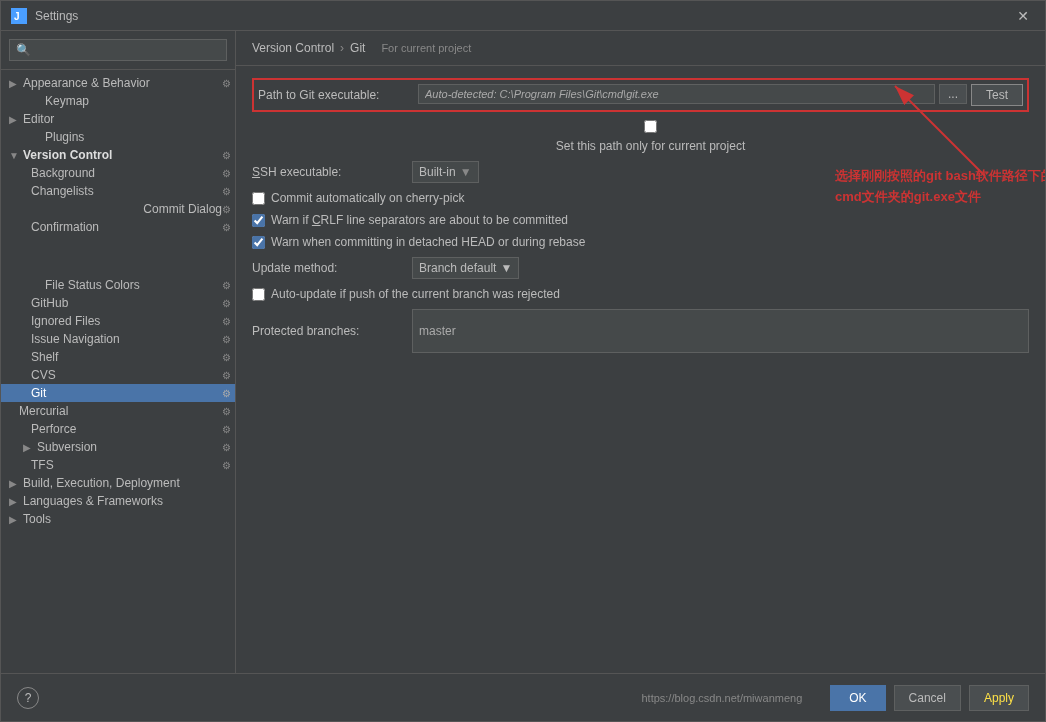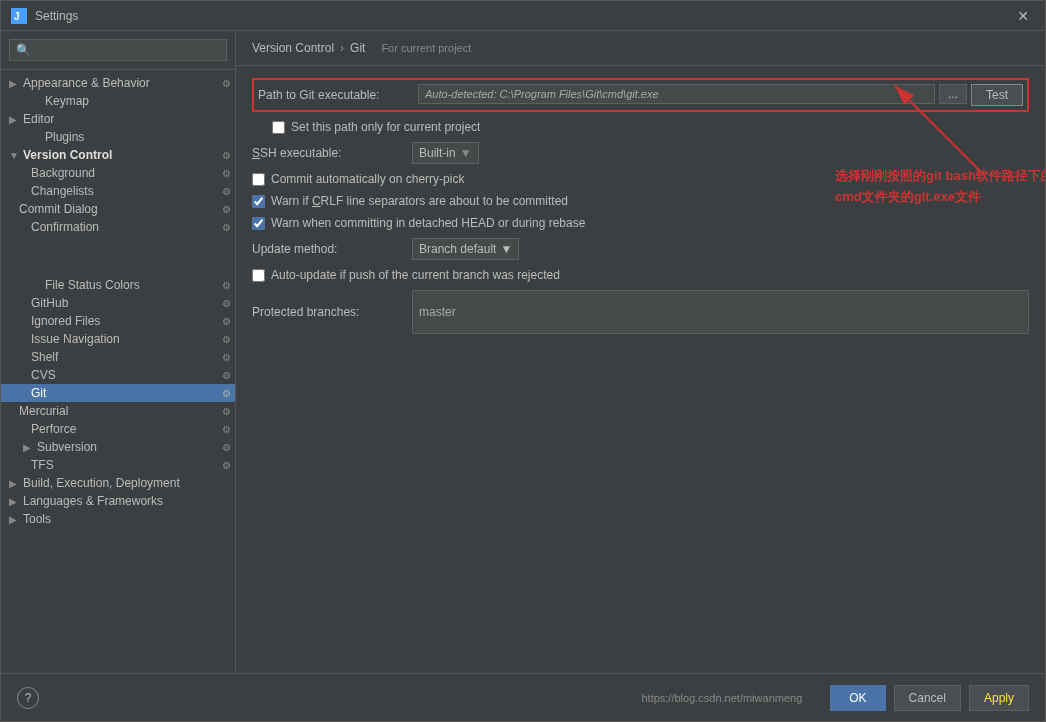--- a/index.html
+++ b/index.html
@@ -44,21 +44,21 @@
     .field-label { color: #bbbbbb; font-size: 12px; min-width: 160px; flex-shrink: 0; }
     .path-input { flex: 1; background: #45494a; border: none; color: #aaaaaa; padding: 3px 6px; font-size: 12px; outline: none; font-style: italic; }
     .browse-btn { background: #4a4e50; border: 1px solid #5e6060; color: #bbbbbb; padding: 2px 8px; cursor: pointer; font-size: 12px; min-width: 28px; text-align: center; }
     .test-btn { background: #4a4e50; border: 1px solid #5e6060; color: #bbbbbb; padding: 3px 14px; cursor: pointer; font-size: 12px; border: 1px solid #888; }
 
     .checkbox-row { display: flex; align-items: center; margin-bottom: 8px; gap: 6px; }
     .checkbox-row input[type=checkbox] { accent-color: #4a74a8; }
     .checkbox-label { color: #bbbbbb; font-size: 12px; }
     .checkbox-label span.underline { text-decoration: underline; }
 
-    .indent-row { padding-left: 20px; }
+    .indent-row { padding-left: 20px; flex-direction: column; }
 
     .ssh-row { display: flex; align-items: center; margin-bottom: 10px; }
     .ssh-label { color: #bbbbbb; font-size: 12px; min-width: 160px; flex-shrink: 0; }
     .ssh-label span.underline { text-decoration: underline; }
     .ssh-select { background: #45494a; border: 1px solid #5e6060; color: #bbbbbb; padding: 3px 6px; font-size: 12px; outline: none; cursor: pointer; display: flex; align-items: center; gap: 4px; }
     .ssh-select-text { }
     .ssh-arrow { color: #888; }
 
     .update-row { display: flex; align-items: center; margin-bottom: 10px; }
     .update-label { color: #bbbbbb; font-size: 12px; min-width: 160px; flex-shrink: 0; }
@@ -138,21 +138,21 @@
         <div class="tree-item" style="padding-left: 30px;">
           <span class="item-label">Background</span>
           <span class="settings-icon">⚙</span>
         </div>
 
         <div class="tree-item" style="padding-left: 30px;">
           <span class="item-label">Changelists</span>
           <span class="settings-icon">⚙</span>
         </div>
 
-        <div class="tree-item" style="padding-left: 18px;">
+        <div class="tree-item" style="padding-left: 46px; text-align: right;">
           <span class="item-label">Commit Dialog</span>
           <span class="settings-icon">⚙</span>
         </div>
 
         <div class="tree-item" style="padding-left: 30px;">
           <span class="item-label">Confirmation</span>
           <span class="settings-icon">⚙</span>
         </div>
 
         <div class="tree-item" style="padding-left: 44px; margin-top: 40px;">

